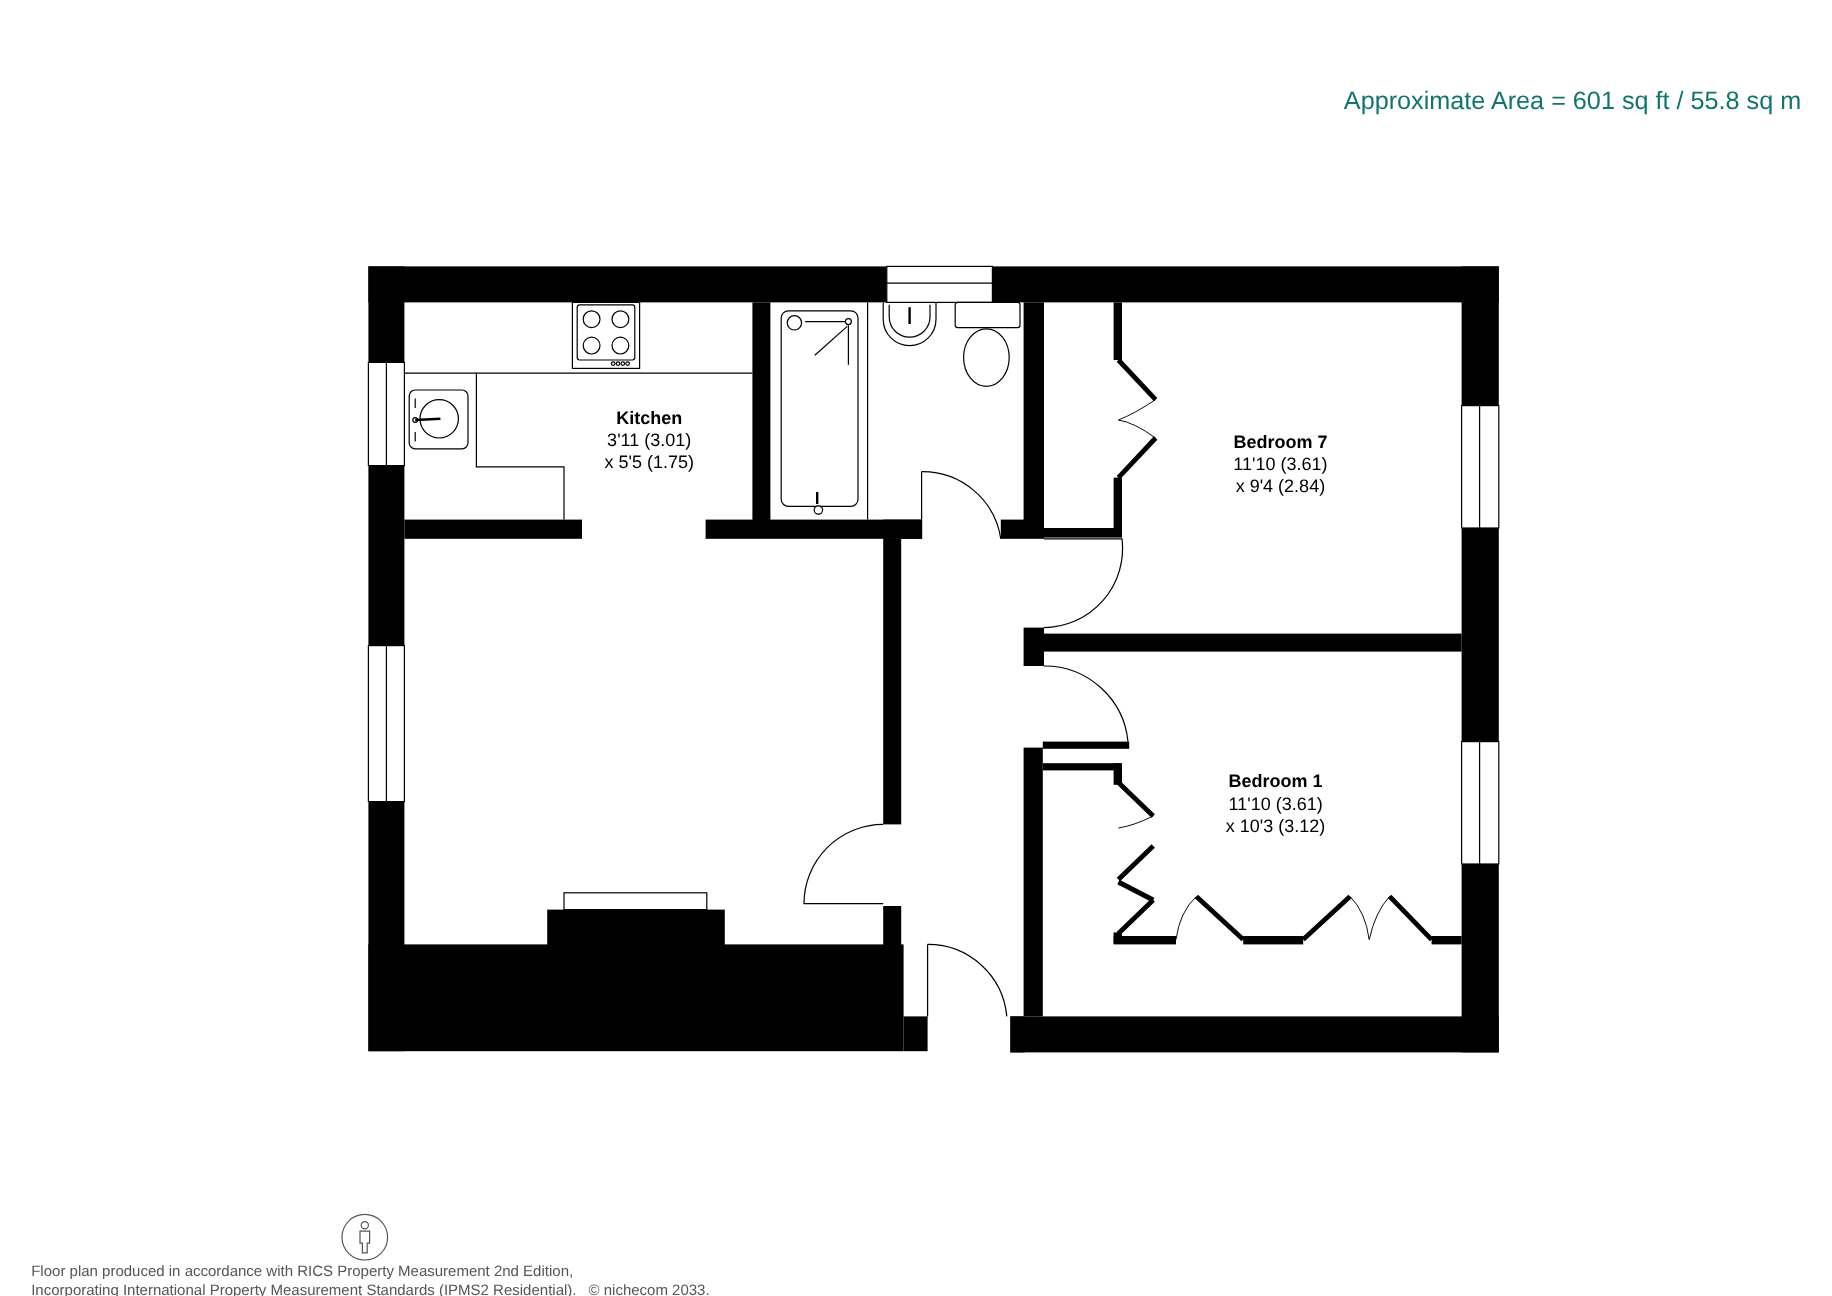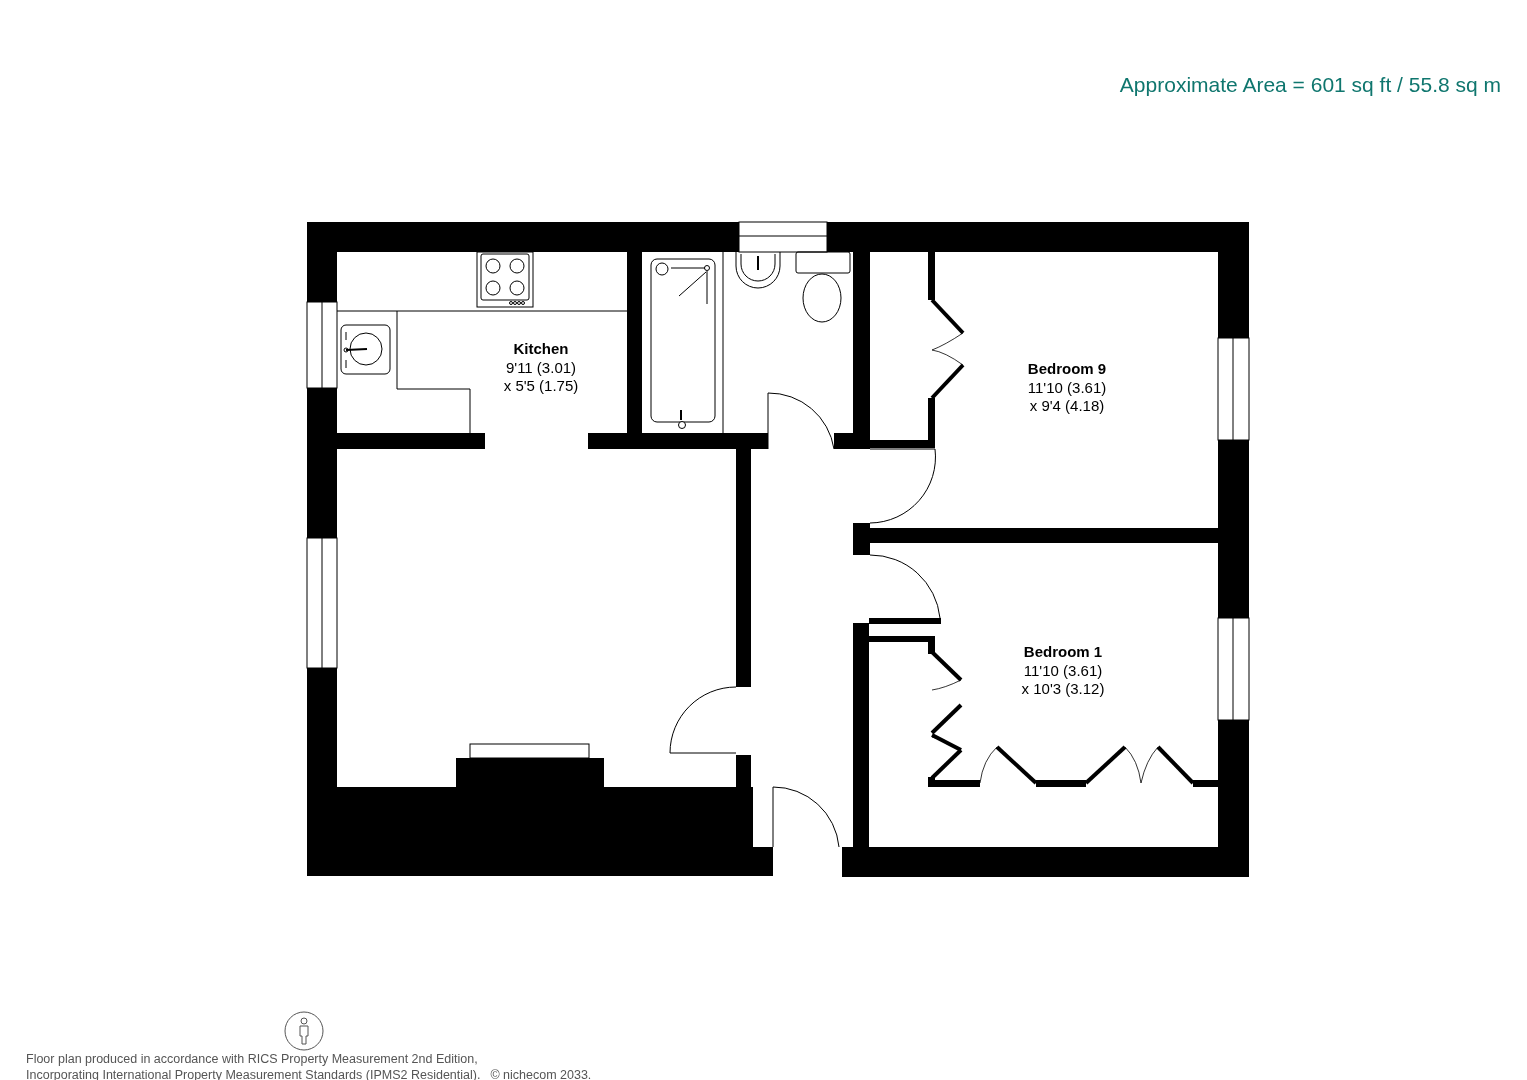--- a/index.html
+++ b/index.html
@@ -179,28 +179,28 @@
       <path d="M1158,747 Q1146,760 1141,783" stroke-width="0.8"></path>
     </g>
 
     <g>
       <rect x="470" y="744" width="119" height="14" fill="#fff" stroke="#000" stroke-width="1"></rect>
     </g>
   </svg>
 
   <div class="room-label" style="left:541px; top:340px;">
     <div class="rname">Kitchen</div>
-    <div>9'11 (3.01)</div>
+    <div>3'11 (3.01)</div>
     <div>x 5'5 (1.75)</div>
   </div>
 
   <div class="room-label" style="left:1067px; top:360px;">
-    <div class="rname">Bedroom 9</div>
+    <div class="rname">Bedroom 7</div>
     <div>11'10 (3.61)</div>
-    <div>x 9'4 (4.18)</div>
+    <div>x 9'4 (2.84)</div>
   </div>
 
 
   <div class="room-label" style="left:1063px; top:643px;">
     <div class="rname">Bedroom 1</div>
     <div>11'10 (3.61)</div>
     <div>x 10'3 (3.12)</div>
   </div>
 </div>
 

